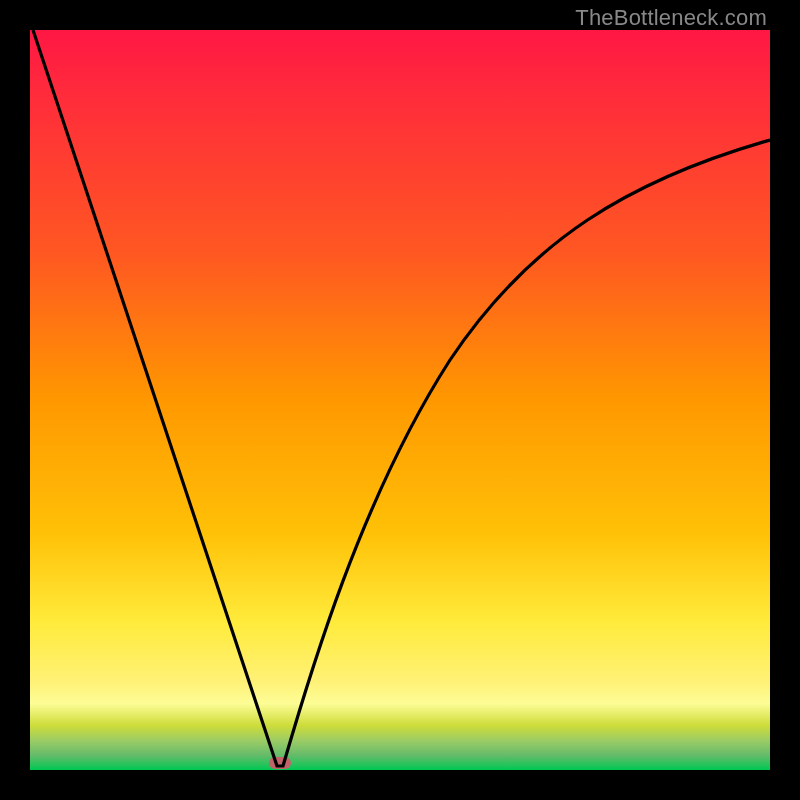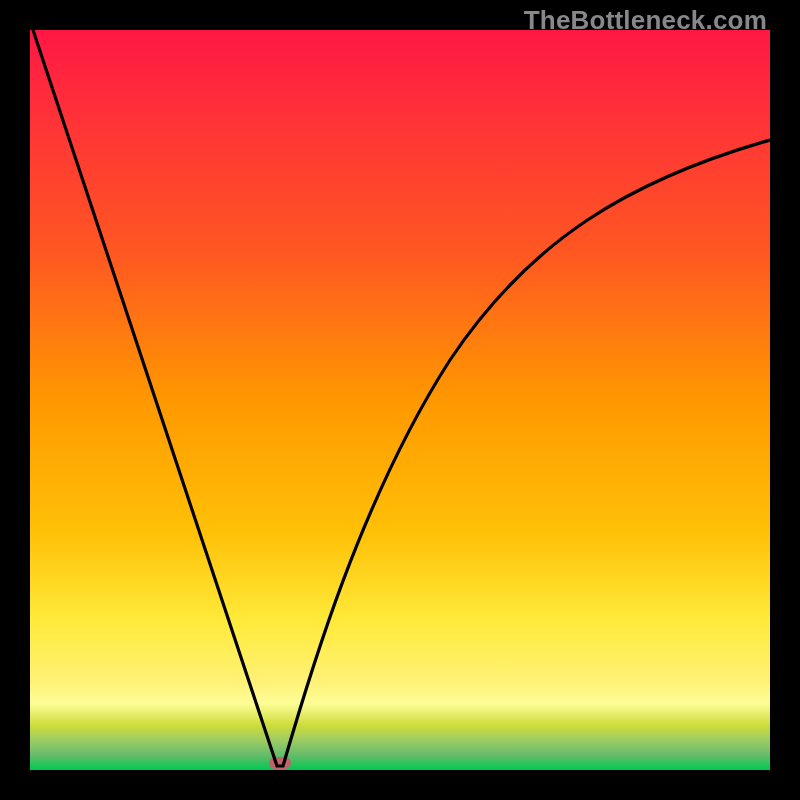--- a/index.html
+++ b/index.html
@@ -36,22 +36,22 @@
       #cddc39 94%,
       #9ccc65 96%,
       #66bb6a 98%,
       #00c853 100%
     );
   }
   .watermark {
     position: absolute;
     top: 5px;
     right: 33px;
-    font-size: 26px;
-    font-weight: 700;
+    font-size: 22px;
+    font-weight: 400;
     color: #888;
     letter-spacing: 0.2px;
     z-index: 5;
     text-align: center;
   }
   svg.curve {
     position: absolute;
     left: 0;
     top: 0;
     width: 740px;

